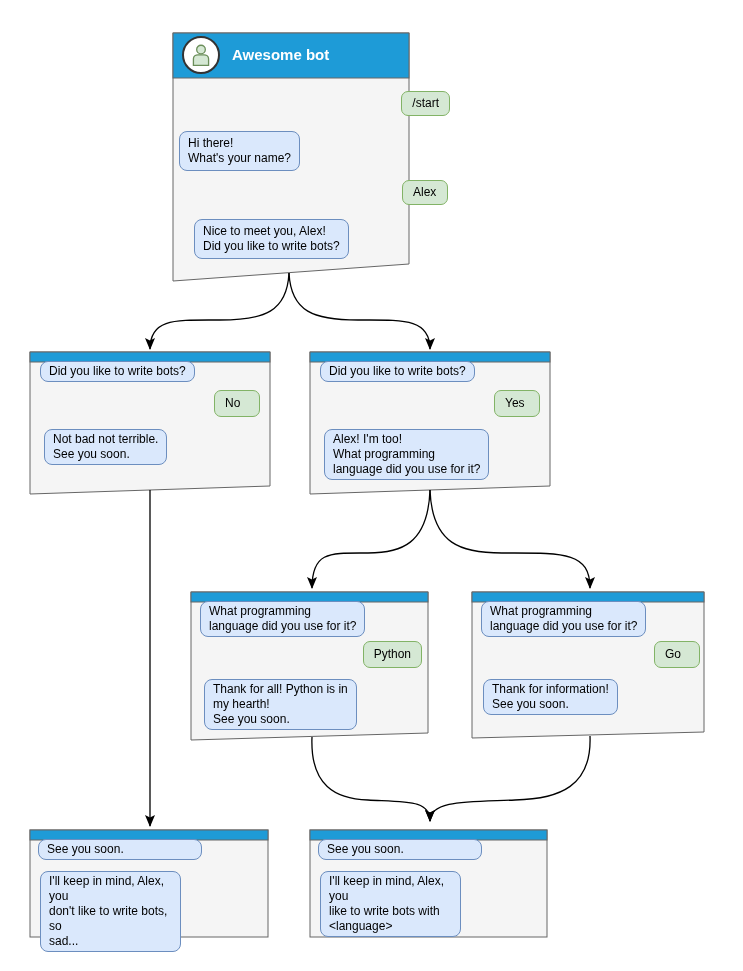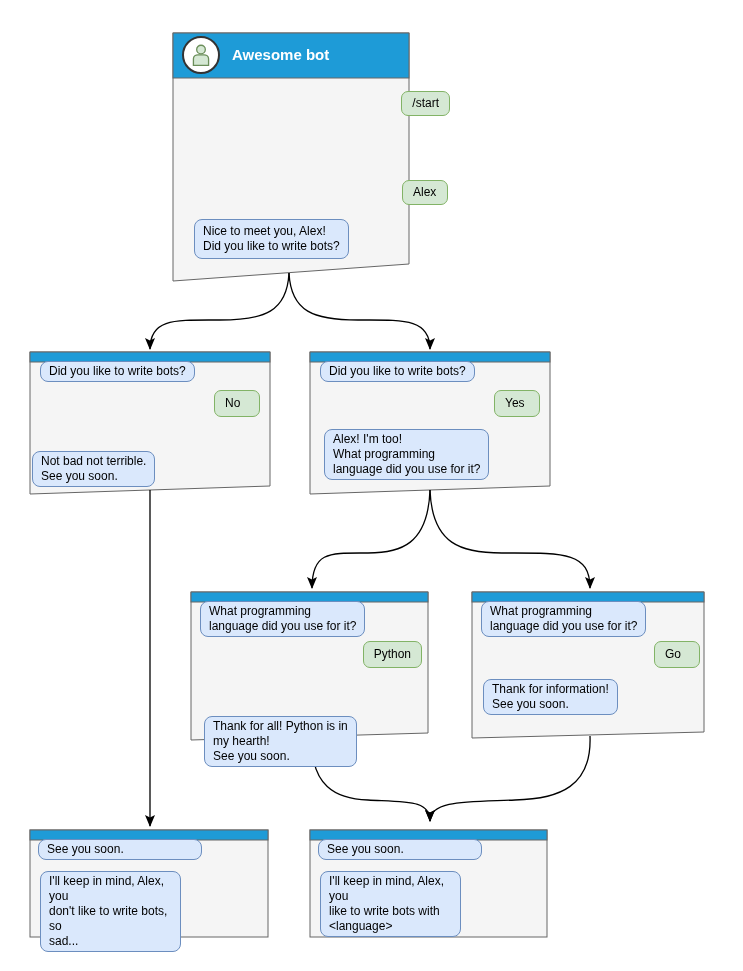--- a/index.html
+++ b/index.html
@@ -87,45 +87,47 @@
 
   <div class="window main" style="left:173px;top:33px;width:236px;height:248px;padding-left:48px;">
     <div class="avatar">
       <svg width="26" height="26" viewBox="0 0 24 24">
         <circle class="person" cx="12" cy="7" r="4"></circle>
         <path class="person" d="M5,21.5 V15.5 C5,13 7.2,11.8 9.2,11.8 H14.8 C16.8,11.8 19,13 19,15.5 V21.5 Z"></path>
       </svg>
     </div>
     <div class="header-title">Awesome bot</div>
     <div class="bubble user" style="right:7px;top:58px;">/start</div>
+    <div class="bubble bot" style="left:6px;top:98px;">Hi there!
+What's your name?</div>
     <div class="bubble user" style="right:9px;top:147px;">Alex</div>
     <div class="bubble bot" style="left:21px;top:186px;">Nice to meet you, Alex!
 Did you like to write bots?</div>
   </div>
 
   <div class="window" style="left:30px;top:352px;width:240px;height:142px;">
     <div class="bubble bot" style="left:10px;top:9px;">Did you like to write bots?</div>
     <div class="bubble user" style="right:10px;top:38px;margin-left:16px;">No</div>
-    <div class="bubble bot" style="left:2px;top:77px;margin-top:22px;">Not bad not terrible.
+    <div class="bubble bot" style="left:14px;top:77px;">Not bad not terrible.
 See you soon.</div>
   </div>
 
   <div class="window" style="left:310px;top:352px;width:240px;height:142px;">
     <div class="bubble bot" style="left:10px;top:9px;">Did you like to write bots?</div>
     <div class="bubble user" style="right:10px;top:38px;">Yes</div>
     <div class="bubble bot" style="left:14px;top:77px;">Alex! I'm too!
 What programming
 language did you use for it?</div>
   </div>
 
   <div class="window" style="left:191px;top:592px;width:237px;height:148px;">
     <div class="bubble bot" style="left:9px;top:9px;">What programming
 language did you use for it?</div>
     <div class="bubble user" style="right:6px;top:49px;">Python</div>
-    <div class="bubble bot" style="left:13px;top:87px;margin-top:37px;">Thank for all! Python is in
+    <div class="bubble bot" style="left:13px;top:87px;">Thank for all! Python is in
 my hearth!
 See you soon.</div>
   </div>
 
   <div class="window" style="left:472px;top:592px;width:232px;height:146px;">
     <div class="bubble bot" style="left:9px;top:9px;">What programming
 language did you use for it?</div>
     <div class="bubble user" style="right:4px;top:49px;">Go</div>
     <div class="bubble bot" style="left:11px;top:87px;">Thank for information!
 See you soon.</div>

